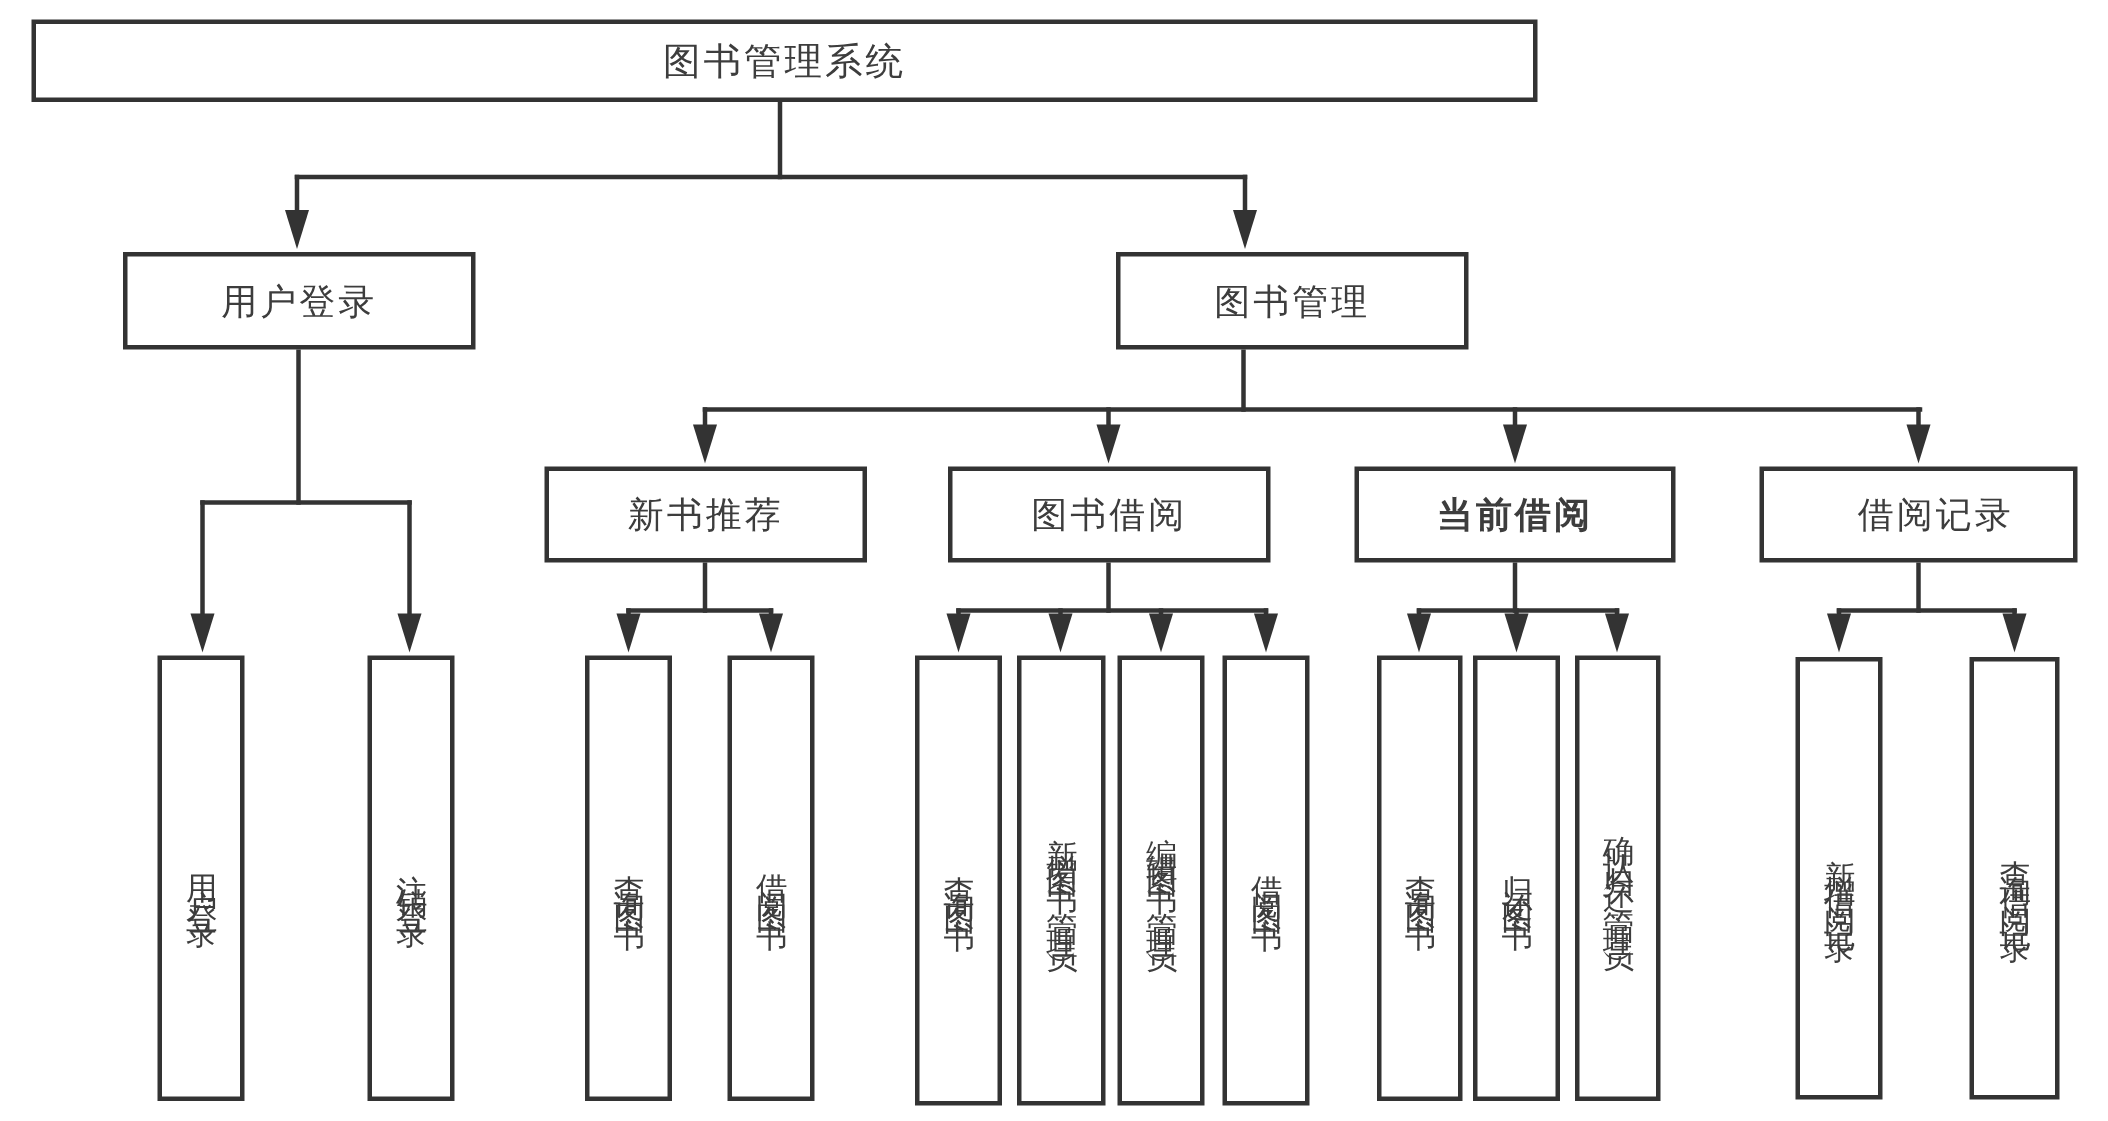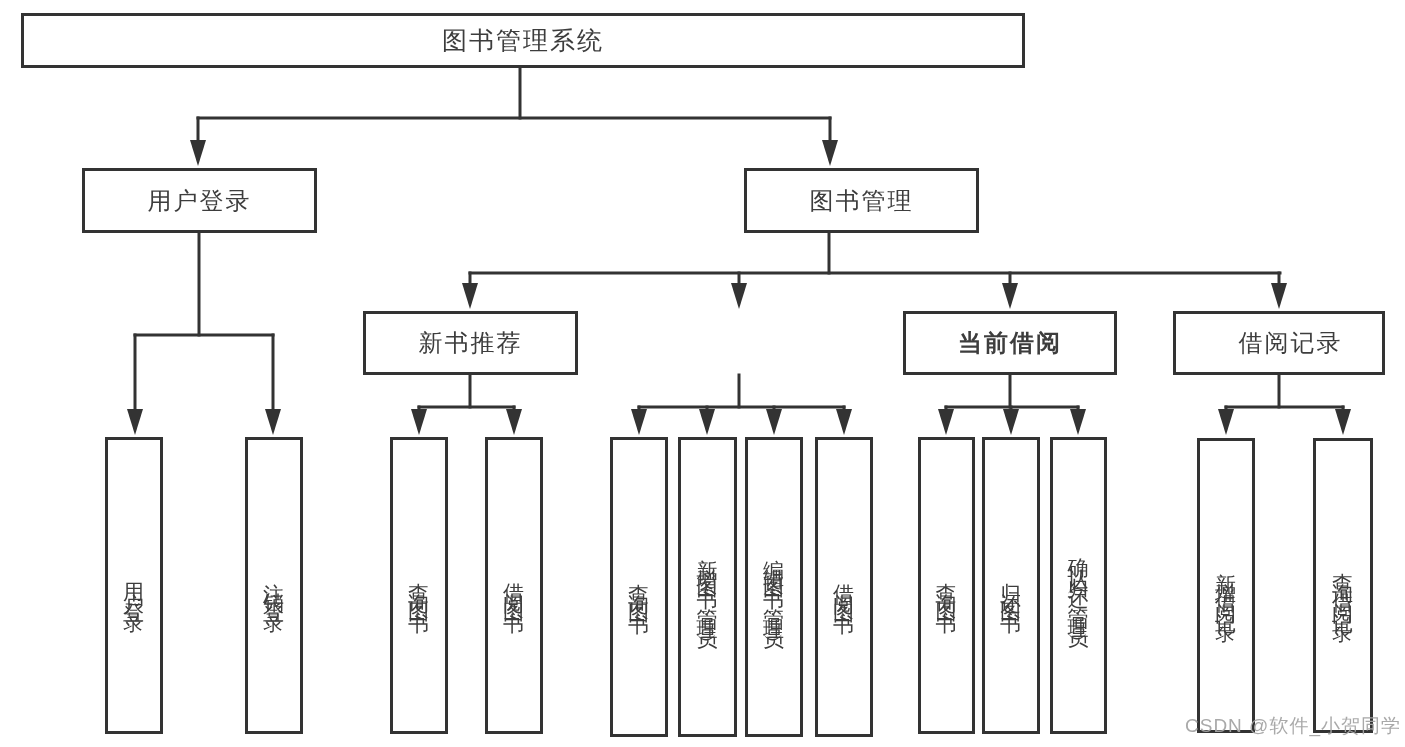--- a/index.html
+++ b/index.html
@@ -137,20 +137,21 @@
       <path d="M1335 409 L1351 409 L1343 435 Z"></path>
     </g>
   </svg>
 
   <div class="hnode title" style="left:21px; top:13px; width:1004px; height:55px;">图书管理系统</div>
 
   <div class="hnode" style="left:82px; top:168px; width:235px; height:65px;">用户登录</div>
   <div class="hnode" style="left:744px; top:168px; width:235px; height:65px;">图书管理</div>
 
   <div class="hnode" style="left:363px; top:311px; width:215px; height:64px;">新书推荐</div>
+  <div class="hnode" style="left:632px; top:311px; width:215px; height:64px;">图书借阅</div>
   <div class="hnode" style="left:903px; top:311px; width:214px; height:64px;font-weight:bold;">当前借阅</div>
   <div class="hnode" style="left:1173px; top:311px; width:212px; height:64px;padding-left:23px;">借阅记录</div>
 
   <div class="vnode" style="left:105px; top:437px; width:58px; height:297px;">
     <span class="vt">用户登录</span>
   </div>
   <div class="vnode" style="left:245px; top:437px; width:58px; height:297px;">
     <span class="vt">注销登录</span>
   </div>
 
@@ -184,15 +185,14 @@
     <span class="vt">确认归还（管理员）</span>
   </div>
 
   <div class="vnode" style="left:1197px; top:438px; width:58px; height:295px;">
     <span class="vt">新增借阅记录</span>
   </div>
   <div class="vnode" style="left:1313px; top:438px; width:60px; height:295px;">
     <span class="vt">查询借阅记录</span>
   </div>
 
-  <div id="watermark">CSDN @软件_小贺同学</div>
 
 </div>
 
 </body></html>

